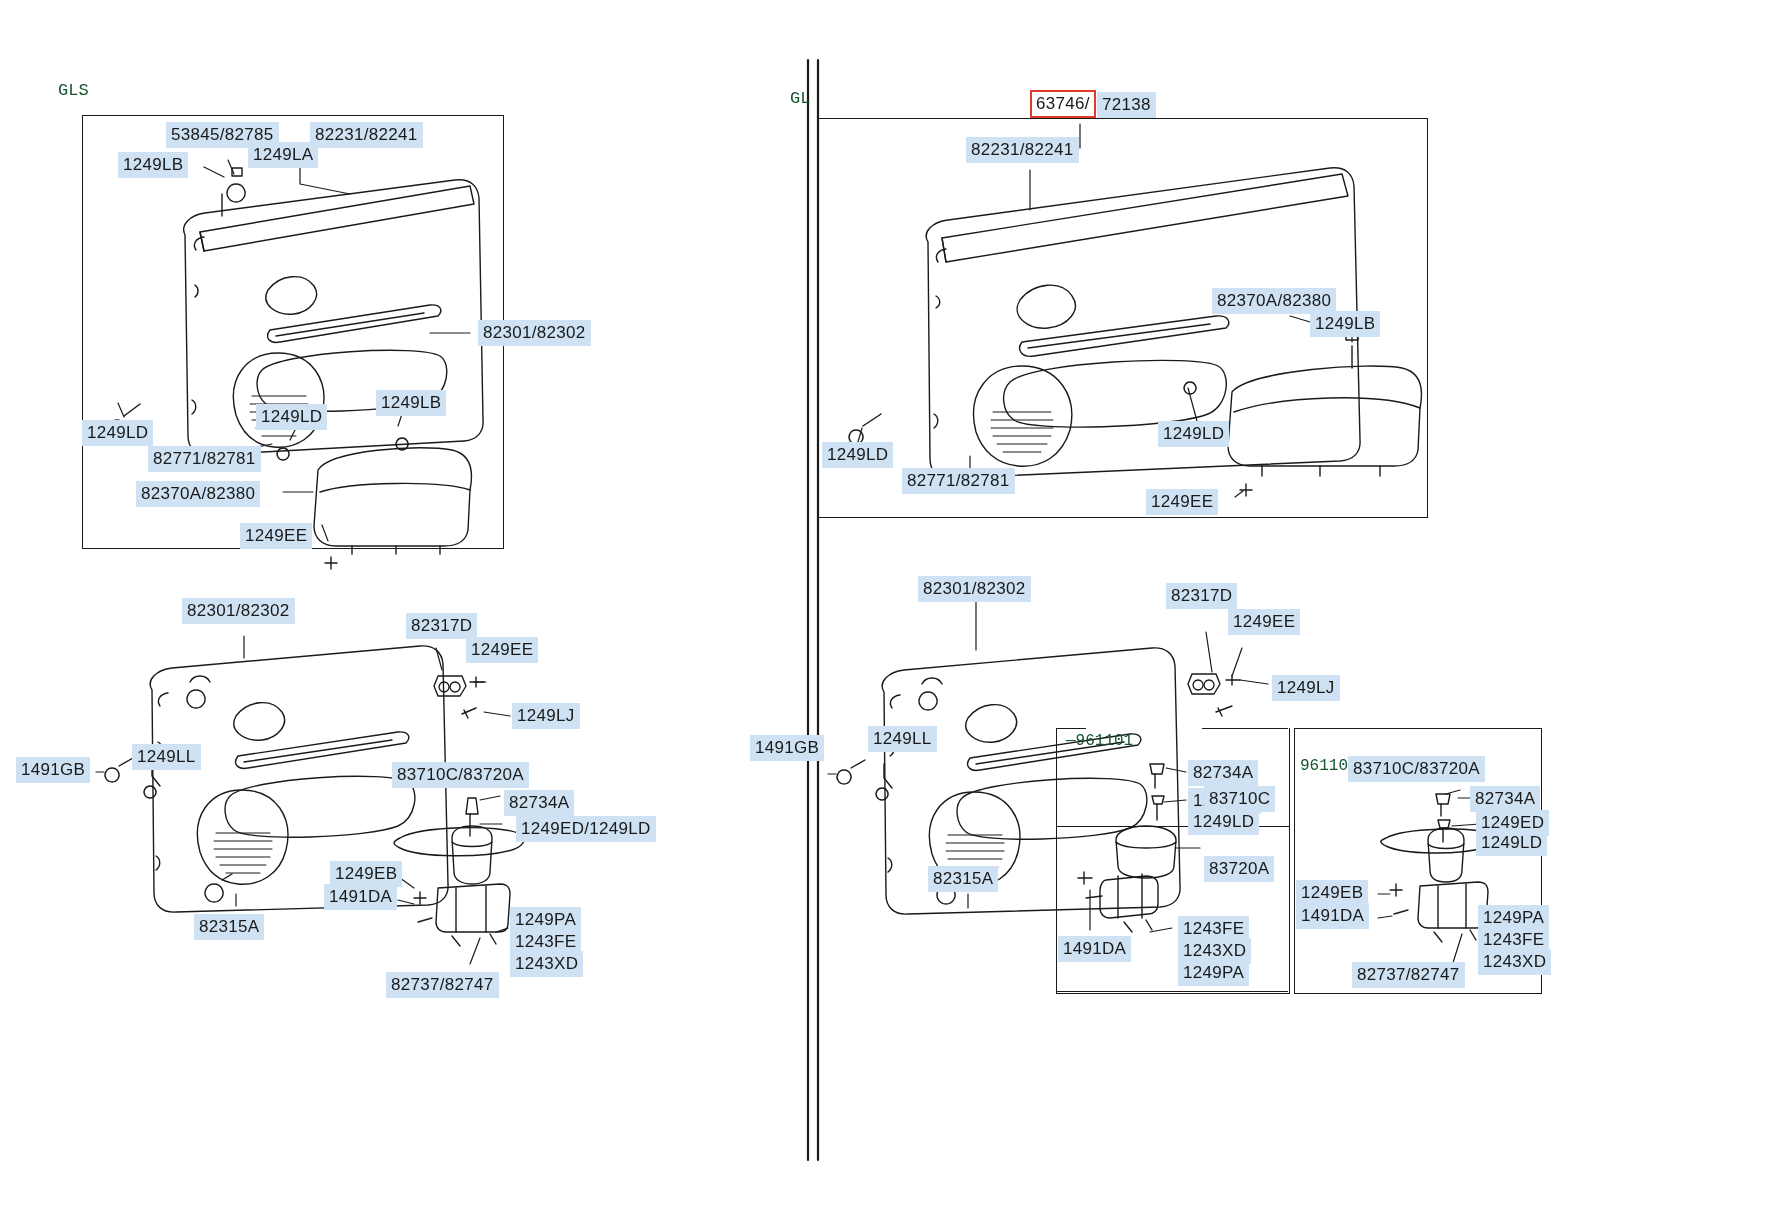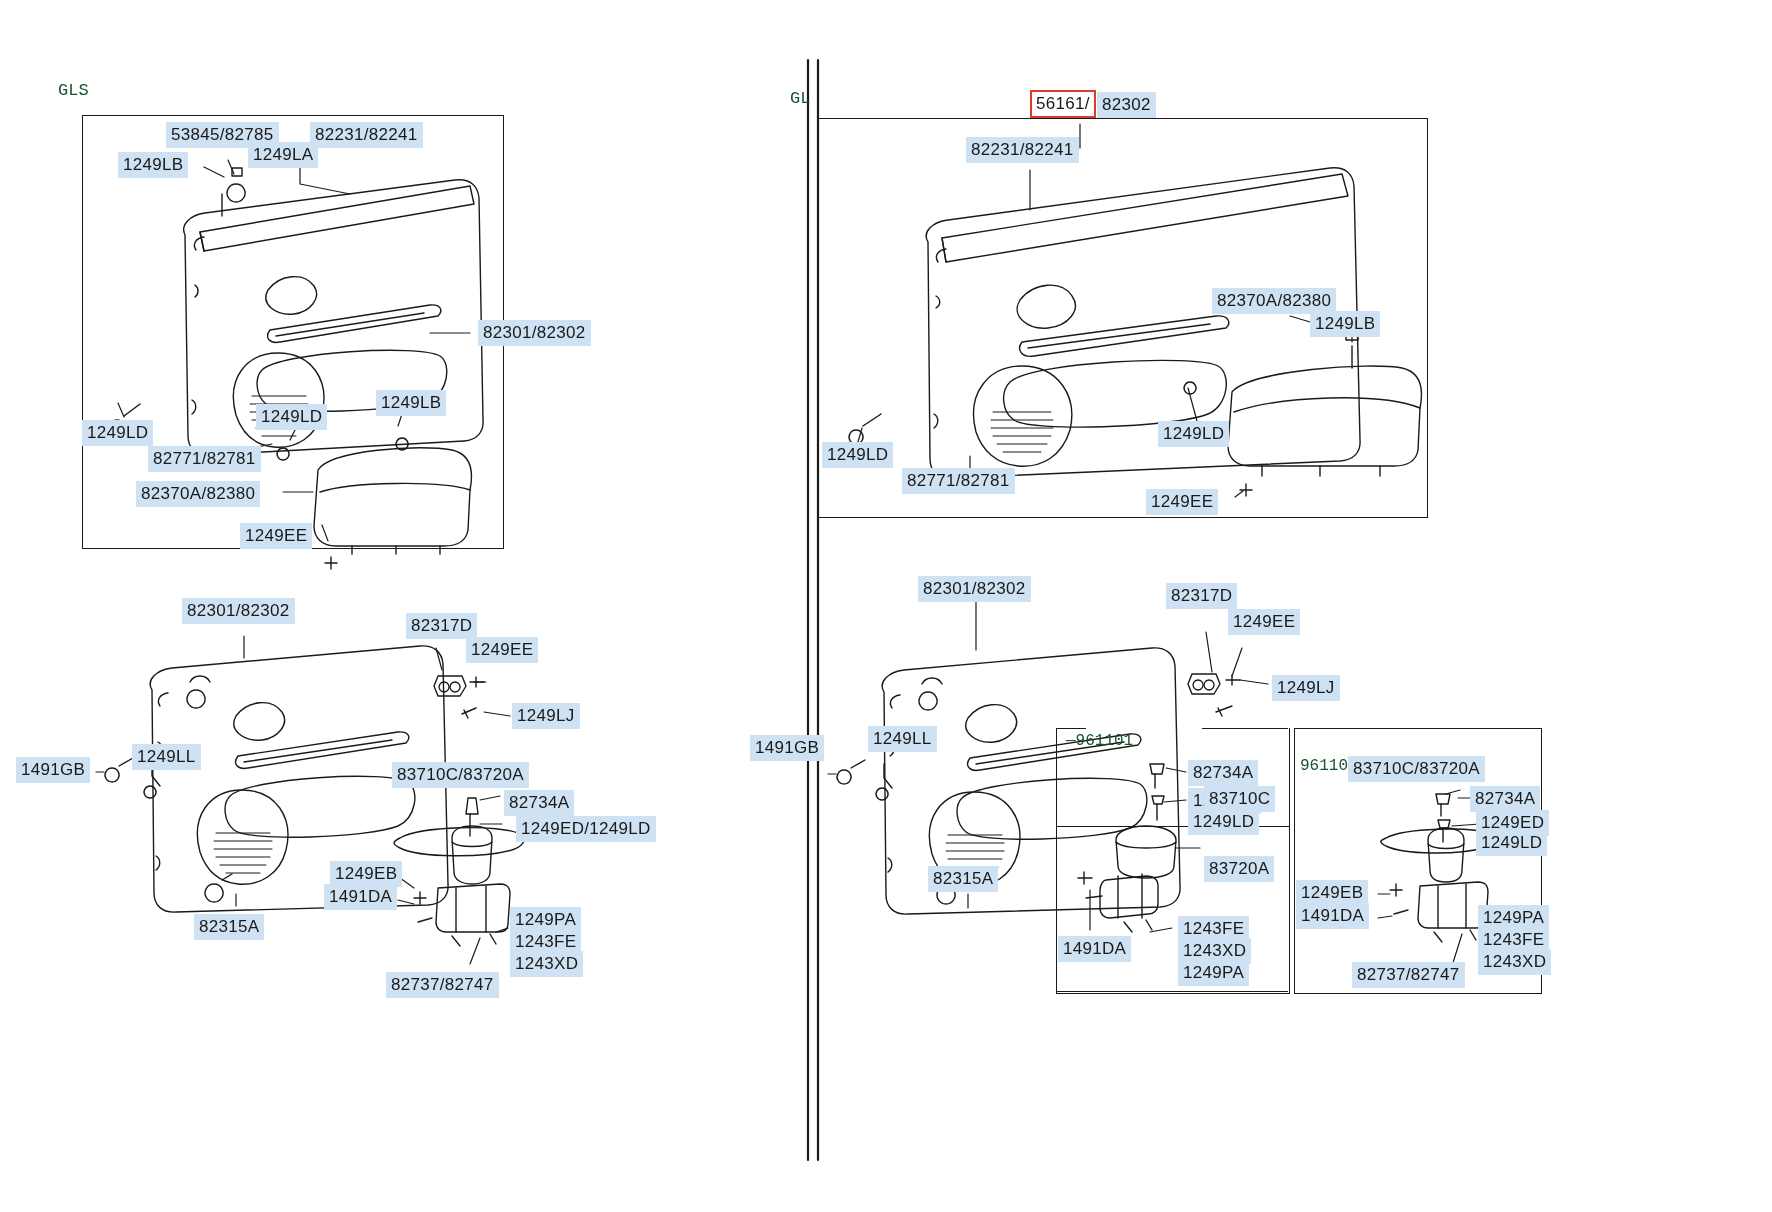--- a/index.html
+++ b/index.html
@@ -268,22 +268,22 @@
   <div class="lbl" style="left:504px;top:790px;">82734A</div>
   <div class="lbl" style="left:516px;top:816px;">1249ED/1249LD</div>
   <div class="lbl" style="left:330px;top:861px;">1249EB</div>
   <div class="lbl" style="left:324px;top:884px;">1491DA</div>
   <div class="lbl" style="left:194px;top:914px;">82315A</div>
   <div class="lbl" style="left:510px;top:907px;">1249PA</div>
   <div class="lbl" style="left:510px;top:929px;">1243FE</div>
   <div class="lbl" style="left:510px;top:951px;">1243XD</div>
   <div class="lbl" style="left:386px;top:972px;">82737/82747</div>
 
-  <div class="lbl hl" style="left:1030px;top:90px;">56161/</div>
-  <div class="lbl" style="left:1097px;top:92px;">82302</div>
+  <div class="lbl hl" style="left:1030px;top:90px;">63746/</div>
+  <div class="lbl" style="left:1097px;top:92px;">72138</div>
   <div class="lbl" style="left:966px;top:137px;">82231/82241</div>
   <div class="lbl" style="left:1212px;top:288px;">82370A/82380</div>
   <div class="lbl" style="left:1310px;top:311px;">1249LB</div>
   <div class="lbl" style="left:822px;top:442px;">1249LD</div>
   <div class="lbl" style="left:1158px;top:421px;">1249LD</div>
   <div class="lbl" style="left:902px;top:468px;">82771/82781</div>
   <div class="lbl" style="left:1146px;top:489px;">1249EE</div>
 
   <div class="lbl" style="left:918px;top:576px;">82301/82302</div>
   <div class="lbl" style="left:1166px;top:583px;">82317D</div>

